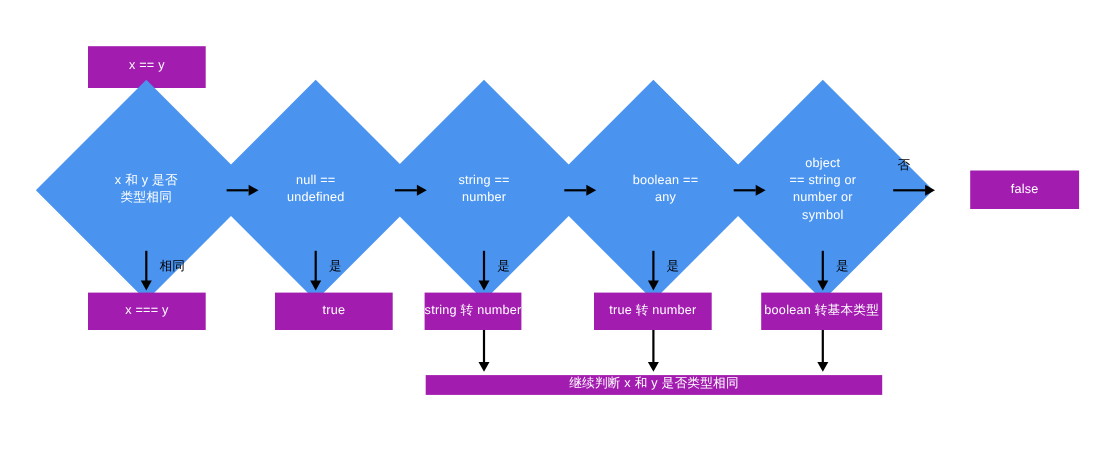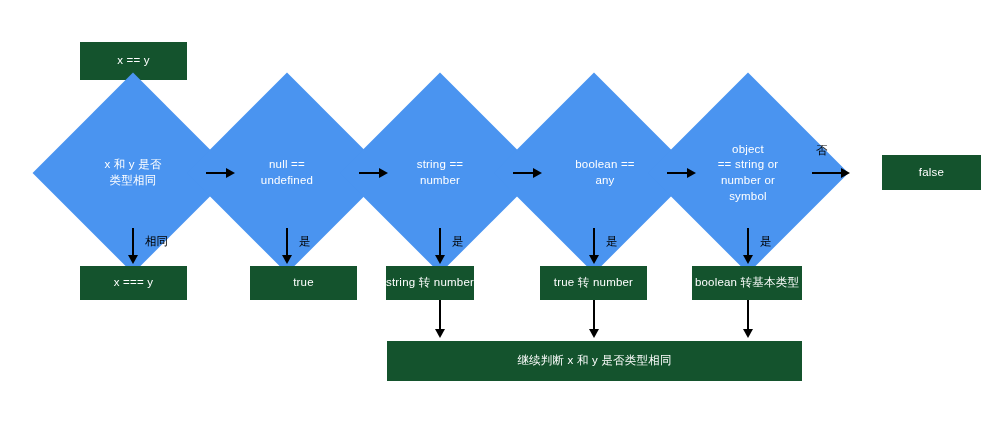--- a/index.html
+++ b/index.html
@@ -24,21 +24,21 @@
     align-items: center;
     justify-content: center;
     text-align: center;
     color: #ffffff;
     font-size: 11.5px;
     line-height: 1.35;
     letter-spacing: 0.2px;
     white-space: pre-line;
   }
   .box {
-    background: #14532d;
+    background: #a21caf;
     align-items: center;
   }
   .diamond {
     background: transparent;
   }
   .diamond .dia-shape {
     position: absolute;
     left: 0; top: 0;
     width: 100%;
     height: 100%;
@@ -192,17 +192,17 @@
 
   <div class="edge edge-v" style="left:439px; top:300px; height:30px;"></div>
   <div class="arrowhead arrow-down" style="left:435px; top:329px;"></div>
 
   <div class="edge edge-v" style="left:593px; top:300px; height:30px;"></div>
   <div class="arrowhead arrow-down" style="left:589px; top:329px;"></div>
 
   <div class="edge edge-v" style="left:747px; top:300px; height:30px;"></div>
   <div class="arrowhead arrow-down" style="left:743px; top:329px;"></div>
 
-  <div class="node box" style="left:387px; top:341px; width:415px; height:40px;">
+  <div class="node box" style="left:387px; top:341px; width:415px; height:18px;">
     <span>继续判断 x 和 y 是否类型相同</span>
   </div>
 
 </div>
 
 </body></html>

